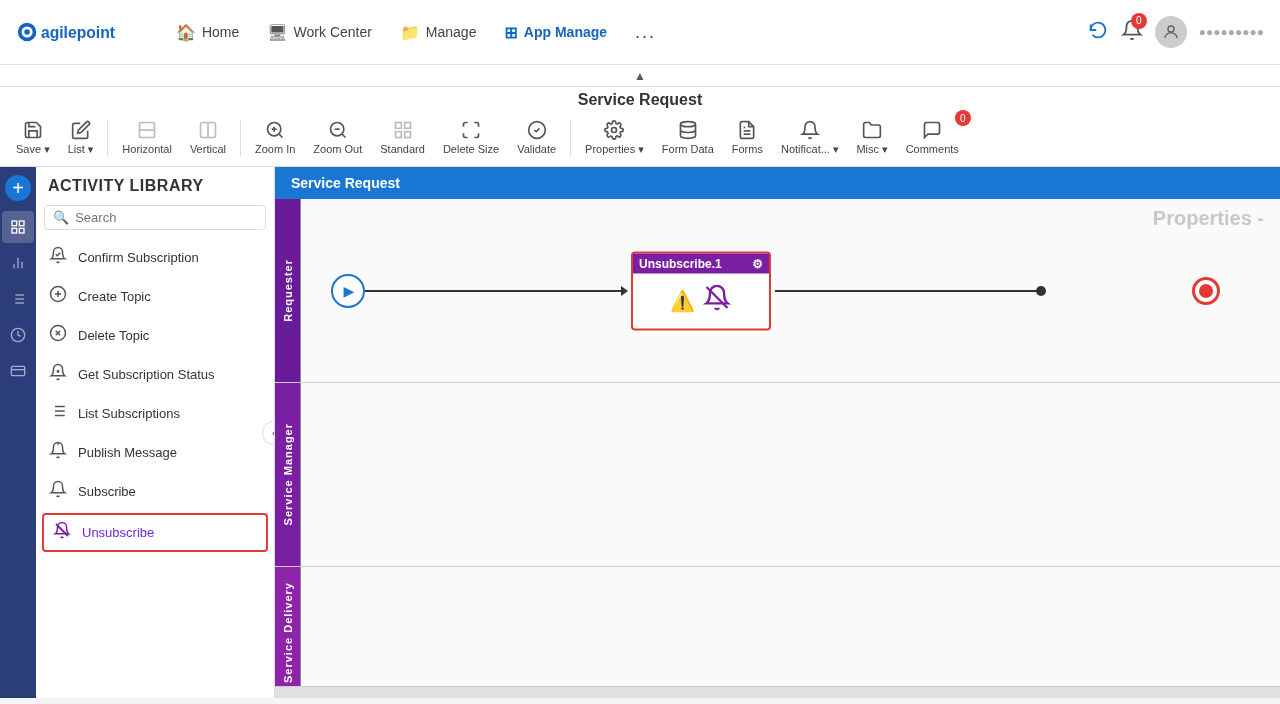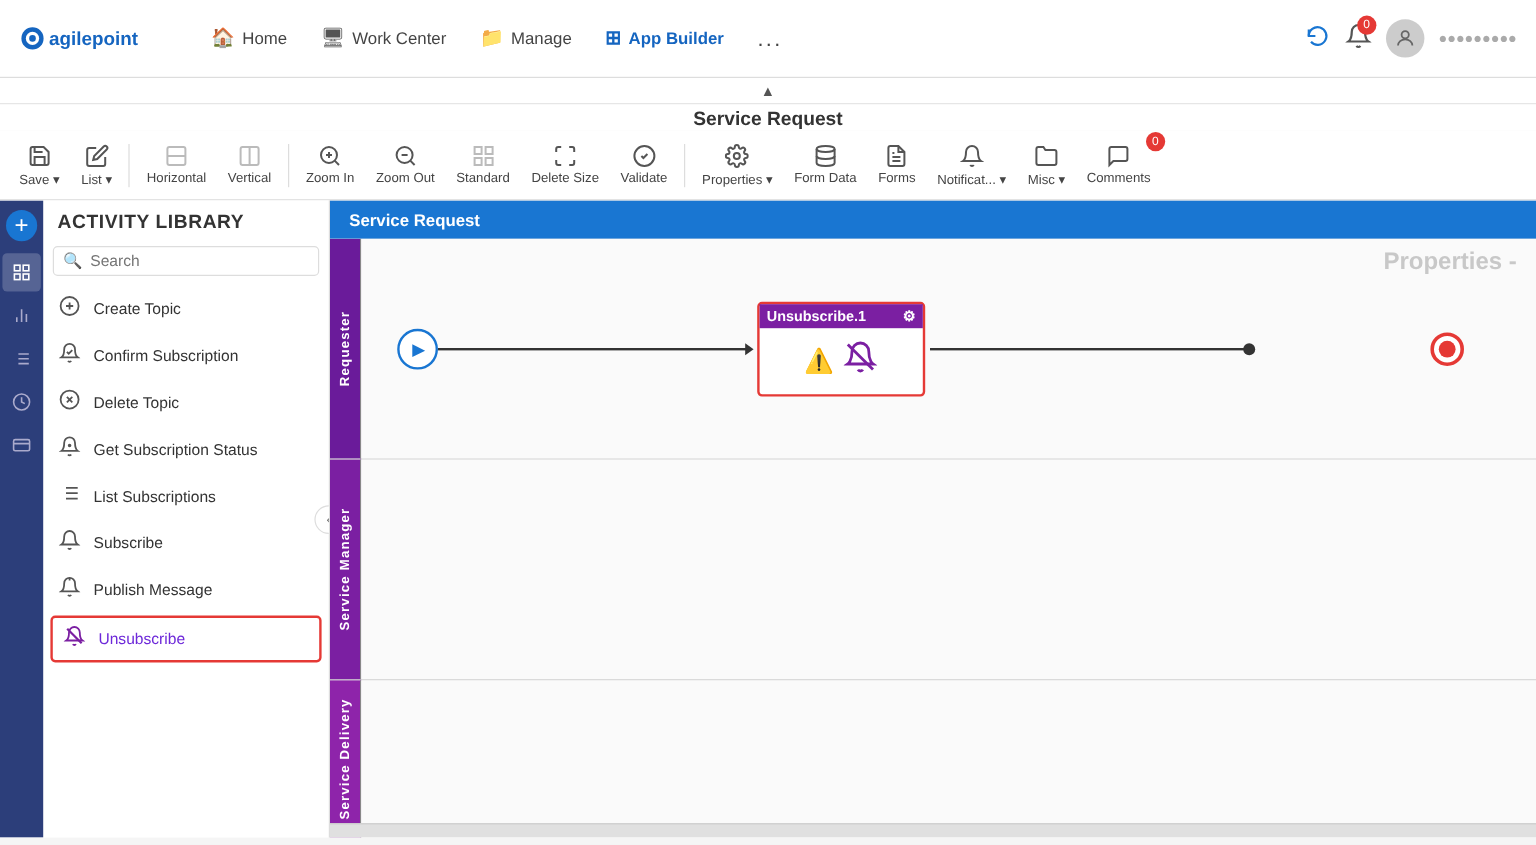--- a/index.html
+++ b/index.html
@@ -218,21 +218,21 @@
     <div class="nav-item">
       <span class="nav-icon">🖥</span>
       <span>Work Center</span>
     </div>
     <div class="nav-item">
       <span class="nav-icon">📁</span>
       <span>Manage</span>
     </div>
     <div class="nav-item" style="color:#1565C0; font-weight:700;">
       <span class="nav-icon" style="color:#1565C0;">⊞</span>
-      <span>App Builder</span>
+      <span>App Manage</span>
     </div>
     <div class="nav-item">
       <span style="font-size:18px; letter-spacing:2px;">...</span>
     </div>
   </div>
   <div class="nav-right">
     <div class="nav-icon-btn" style="color:#1976d2;">
       <svg width="22" height="22" viewBox="0 0 24 24" fill="none" stroke="#1976d2" stroke-width="2">
         <path d="M4 12a8 8 0 1 1 2 5.3"></path>
           <polyline points="4 6 4 12 10 12"></polyline>
@@ -429,37 +429,37 @@
       <div class="sidebar-content">
         <div class="activity-header">ACTIVITY LIBRARY</div>
         <div class="search-box">
           <span class="search-icon">🔍</span>
           <input type="text" placeholder="Search" style="">
         </div>
 
         <div class="sidebar-item">
           <span class="sidebar-item-icon">
             <svg width="18" height="18" viewBox="0 0 24 24" fill="none" stroke="#555" stroke-width="2">
+                <path d="M18 8A6 6 0 0 0 6 8c0 7-3 9-3 9h18s-3-2-3-9"></path>
+                <path d="M13.73 21a2 2 0 0 1-3.46 0"></path>
+                <polyline points="9 11 11 13 15 9"></polyline>
+              </svg>
+          </span>
+          <span class="sidebar-item-label">Confirm Subscription</span>
+        </div>
+
+        <div class="sidebar-item">
+          <span class="sidebar-item-icon">
+            <svg width="18" height="18" viewBox="0 0 24 24" fill="none" stroke="#555" stroke-width="2">
                 <circle cx="12" cy="12" r="10"></circle>
                 <line x1="12" y1="8" x2="12" y2="16"></line>
                 <line x1="8" y1="12" x2="16" y2="12"></line>
               </svg>
           </span>
           <span class="sidebar-item-label">Create Topic</span>
-        </div>
-
-        <div class="sidebar-item">
-          <span class="sidebar-item-icon">
-            <svg width="18" height="18" viewBox="0 0 24 24" fill="none" stroke="#555" stroke-width="2">
-                <path d="M18 8A6 6 0 0 0 6 8c0 7-3 9-3 9h18s-3-2-3-9"></path>
-                <path d="M13.73 21a2 2 0 0 1-3.46 0"></path>
-                <polyline points="9 11 11 13 15 9"></polyline>
-              </svg>
-          </span>
-          <span class="sidebar-item-label">Confirm Subscription</span>
         </div>
 
         <div class="sidebar-item">
           <span class="sidebar-item-icon">
             <svg width="18" height="18" viewBox="0 0 24 24" fill="none" stroke="#555" stroke-width="2">
                 <circle cx="12" cy="12" r="10"></circle>
                 <line x1="15" y1="9" x2="9" y2="15"></line>
                 <line x1="9" y1="9" x2="15" y2="15"></line>
               </svg>
           </span>
@@ -489,34 +489,34 @@
               </svg>
           </span>
           <span class="sidebar-item-label">List Subscriptions</span>
         </div>
 
         <div class="sidebar-item">
           <span class="sidebar-item-icon">
             <svg width="18" height="18" viewBox="0 0 24 24" fill="none" stroke="#555" stroke-width="2">
                 <path d="M18 8A6 6 0 0 0 6 8c0 7-3 9-3 9h18s-3-2-3-9"></path>
                 <path d="M13.73 21a2 2 0 0 1-3.46 0"></path>
+                <polyline points="12 5 12 2"></polyline>
               </svg>
           </span>
-          <span class="sidebar-item-label">Subscribe</span>
+          <span class="sidebar-item-label">Publish Message</span>
         </div>
 
         <div class="sidebar-item">
           <span class="sidebar-item-icon">
             <svg width="18" height="18" viewBox="0 0 24 24" fill="none" stroke="#555" stroke-width="2">
                 <path d="M18 8A6 6 0 0 0 6 8c0 7-3 9-3 9h18s-3-2-3-9"></path>
                 <path d="M13.73 21a2 2 0 0 1-3.46 0"></path>
-                <polyline points="12 5 12 2"></polyline>
               </svg>
           </span>
-          <span class="sidebar-item-label">Publish Message</span>
+          <span class="sidebar-item-label">Subscribe</span>
         </div>
 
         <div class="sidebar-item selected">
           <span class="sidebar-item-icon" style="color:#7b1fa2;">
             <svg width="18" height="18" viewBox="0 0 24 24" fill="none" stroke="#7b1fa2" stroke-width="2">
               <path d="M18 8A6 6 0 0 0 6 8c0 7-3 9-3 9h18s-3-2-3-9"></path>
               <path d="M13.73 21a2 2 0 0 1-3.46 0"></path>
               <line x1="4" y1="4" x2="20" y2="20" stroke="#7b1fa2" stroke-width="2.5"></line>
             </svg>
           </span>

